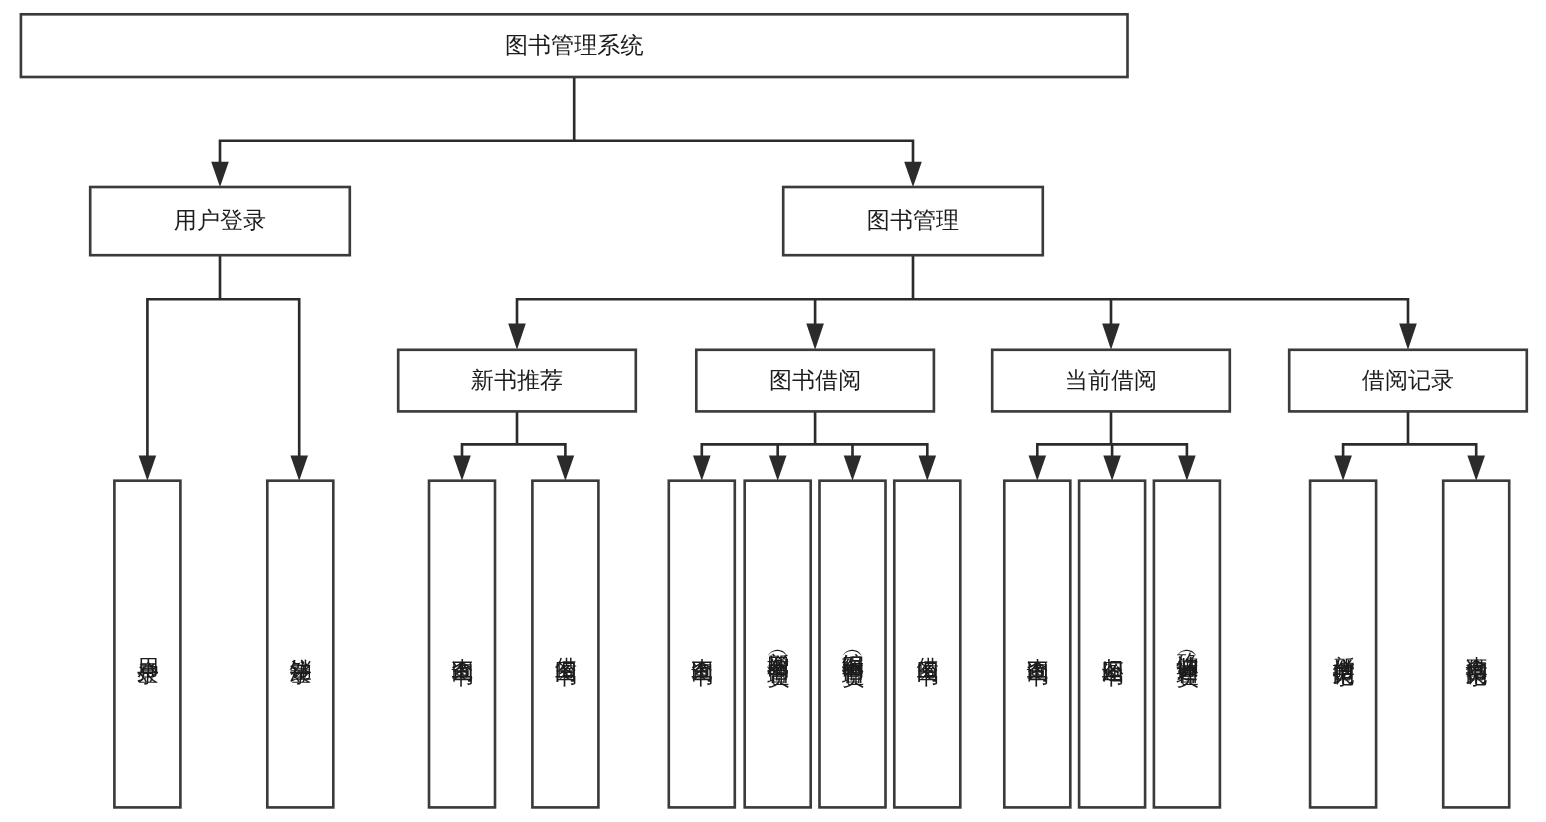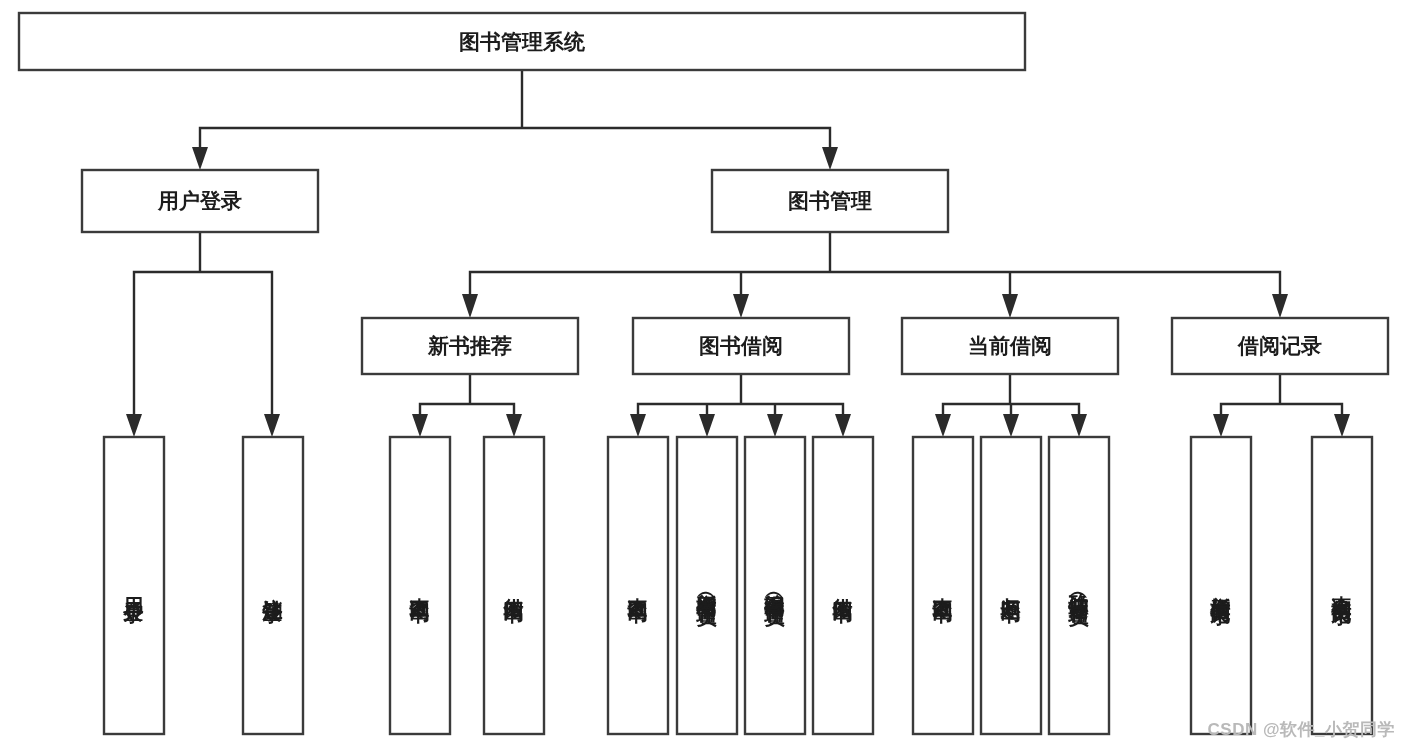--- a/index.html
+++ b/index.html
@@ -11,21 +11,20 @@
     width: 1405px;
     height: 747px;
     font-family: "Liberation Sans", "DejaVu Sans", sans-serif;
     overflow: hidden;
   }
   #diagram-root {
     position: relative;
     width: 1405px;
     height: 747px;
     background: #ffffff;
-    font-weight: bold;
   }
   svg#flow-svg {
     position: absolute;
     top: 0;
     left: 0;
     width: 1405px;
     height: 747px;
   }
   .node-box {
     fill: #ffffff;
@@ -178,15 +177,14 @@
   <div class="leaf-label" style="left:608px;  top:437px; width:60px; height:297px;">查询图书</div>
   <div class="leaf-label" style="left:677px;  top:437px; width:60px; height:297px;">新增图书（管理员）</div>
   <div class="leaf-label" style="left:745px;  top:437px; width:60px; height:297px;">编辑图书（管理员）</div>
   <div class="leaf-label" style="left:813px;  top:437px; width:60px; height:297px;">借阅图书</div>
   <div class="leaf-label" style="left:913px;  top:437px; width:60px; height:297px;">查询图书</div>
   <div class="leaf-label" style="left:981px;  top:437px; width:60px; height:297px;">归还图书</div>
   <div class="leaf-label" style="left:1049px; top:437px; width:60px; height:297px;">确认归还（管理员）</div>
   <div class="leaf-label" style="left:1191px; top:437px; width:60px; height:297px;">新增借阅记录</div>
   <div class="leaf-label" style="left:1312px; top:437px; width:60px; height:297px;">查询借阅记录</div>
 
-  <div class="watermark">CSDN @软件_小贺同学</div>
 
 </div>
 
 </body></html>

